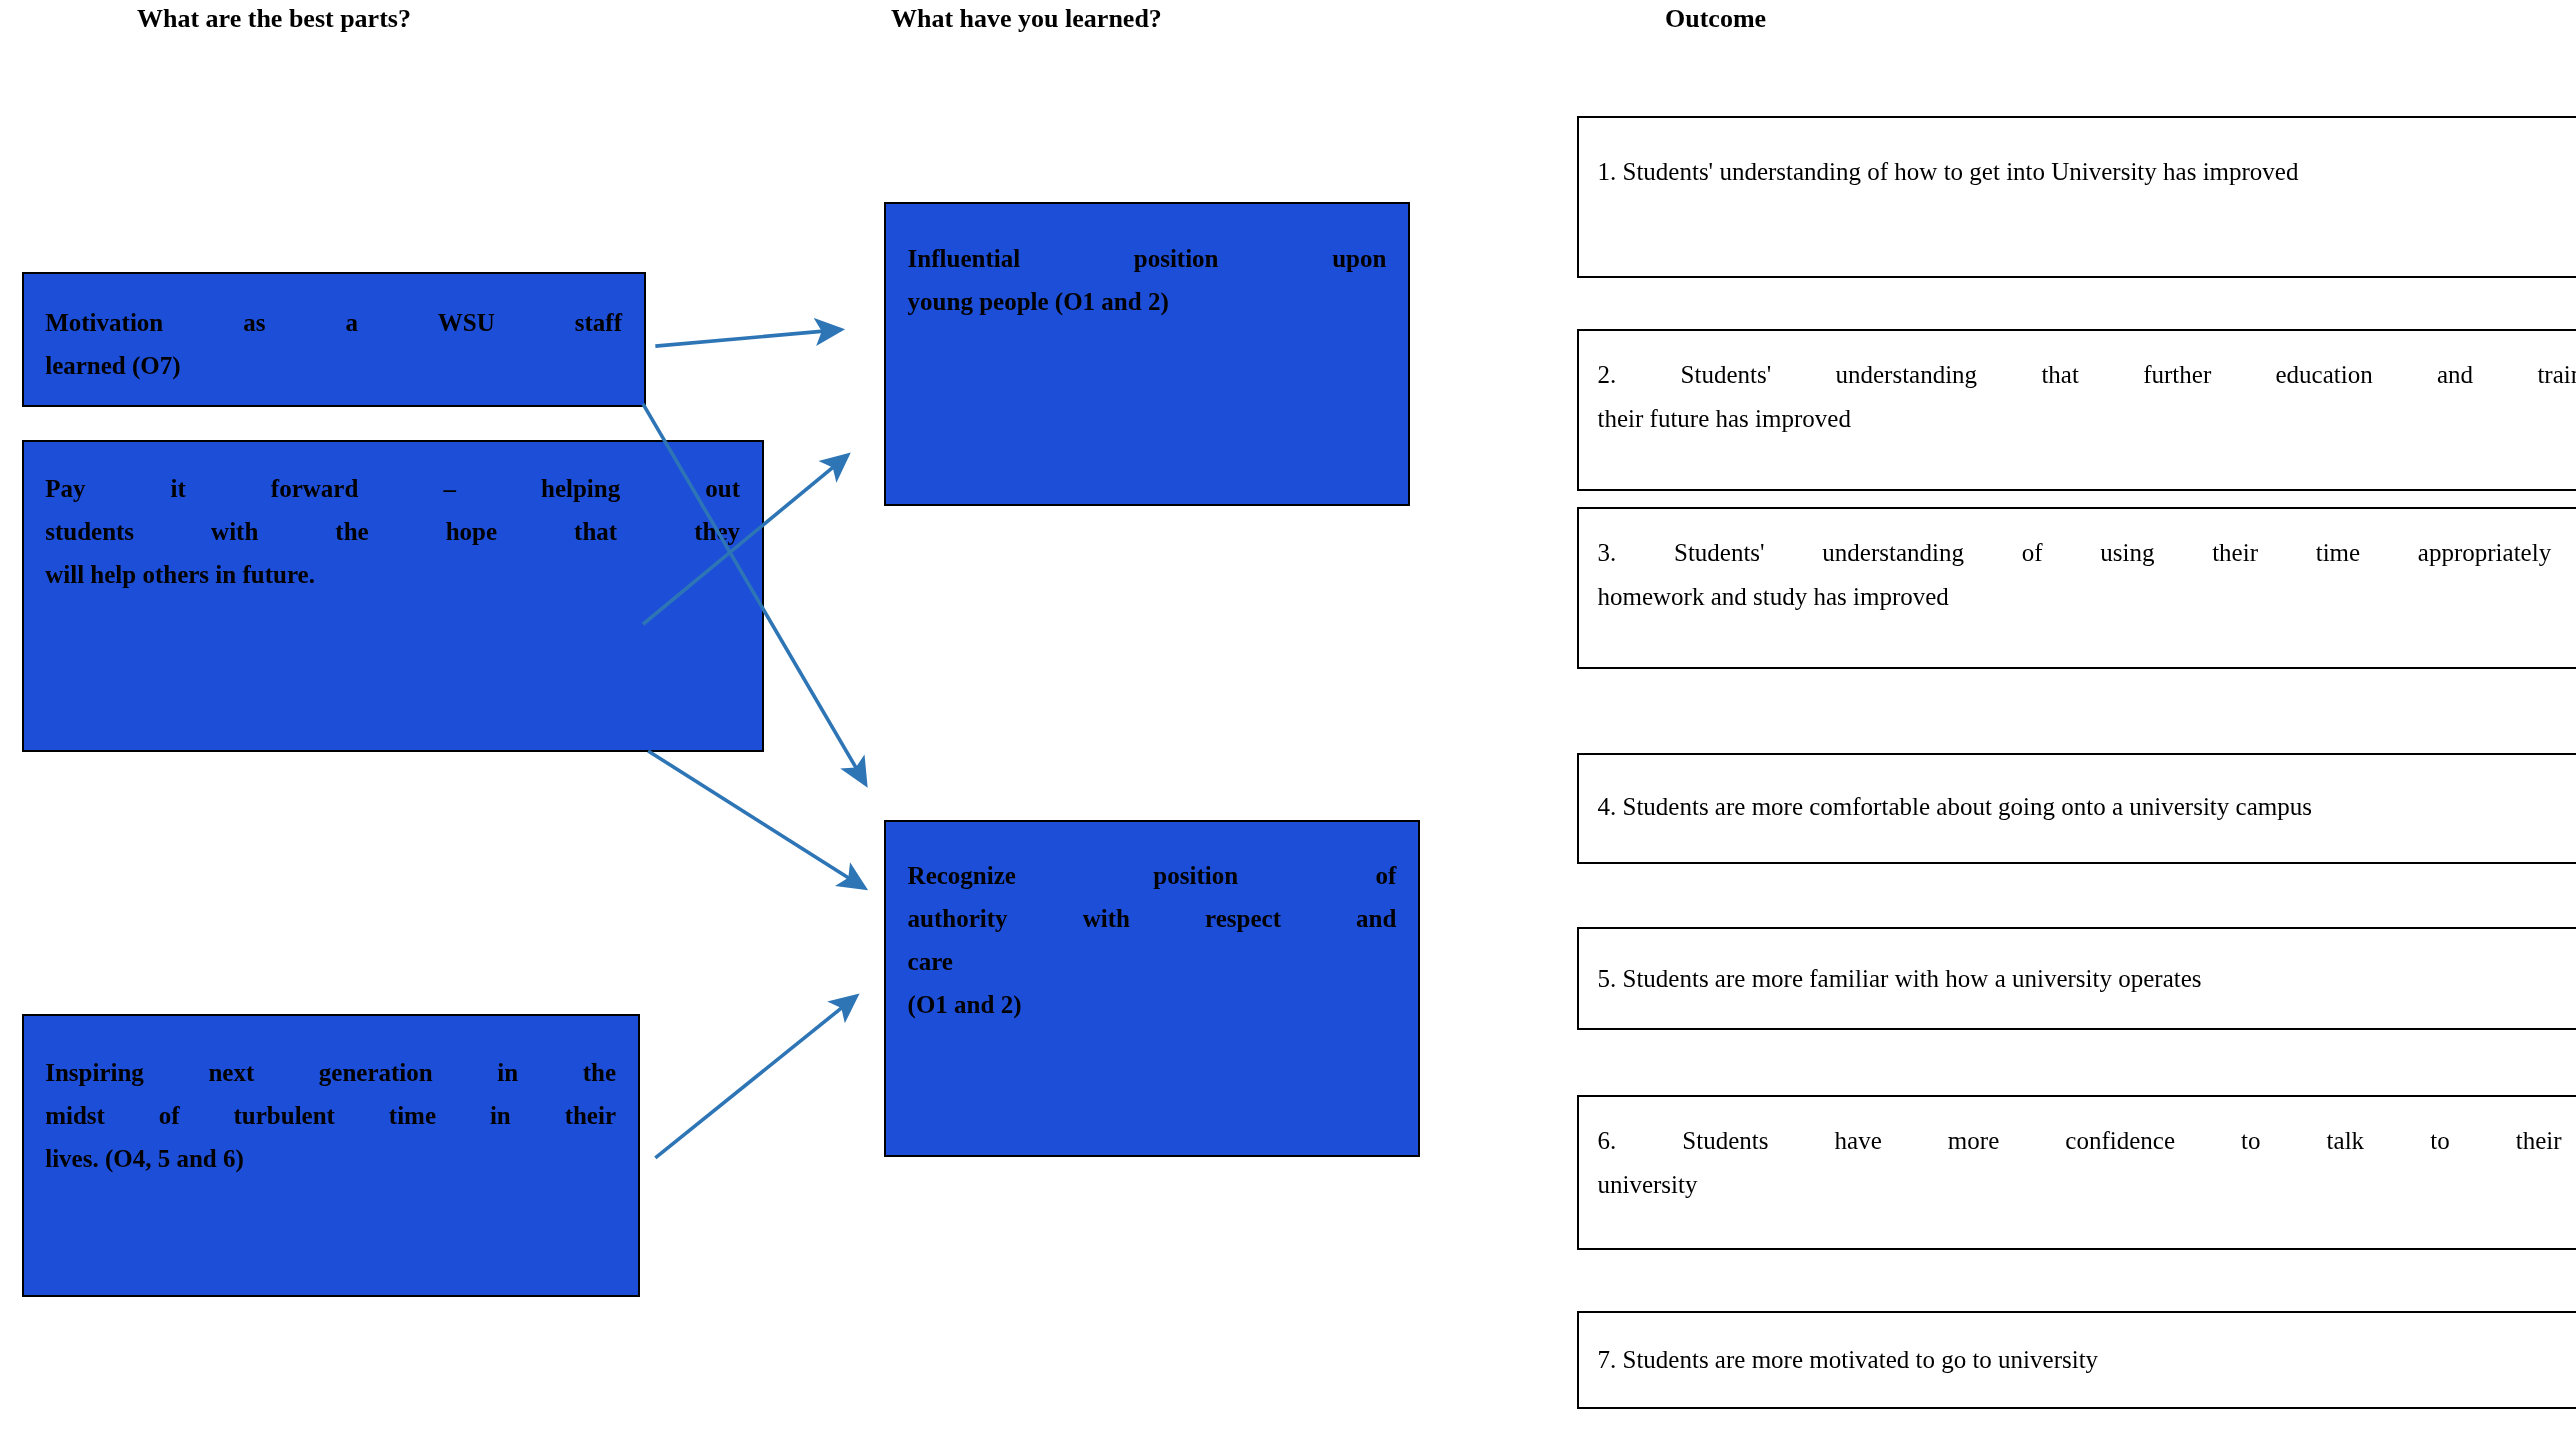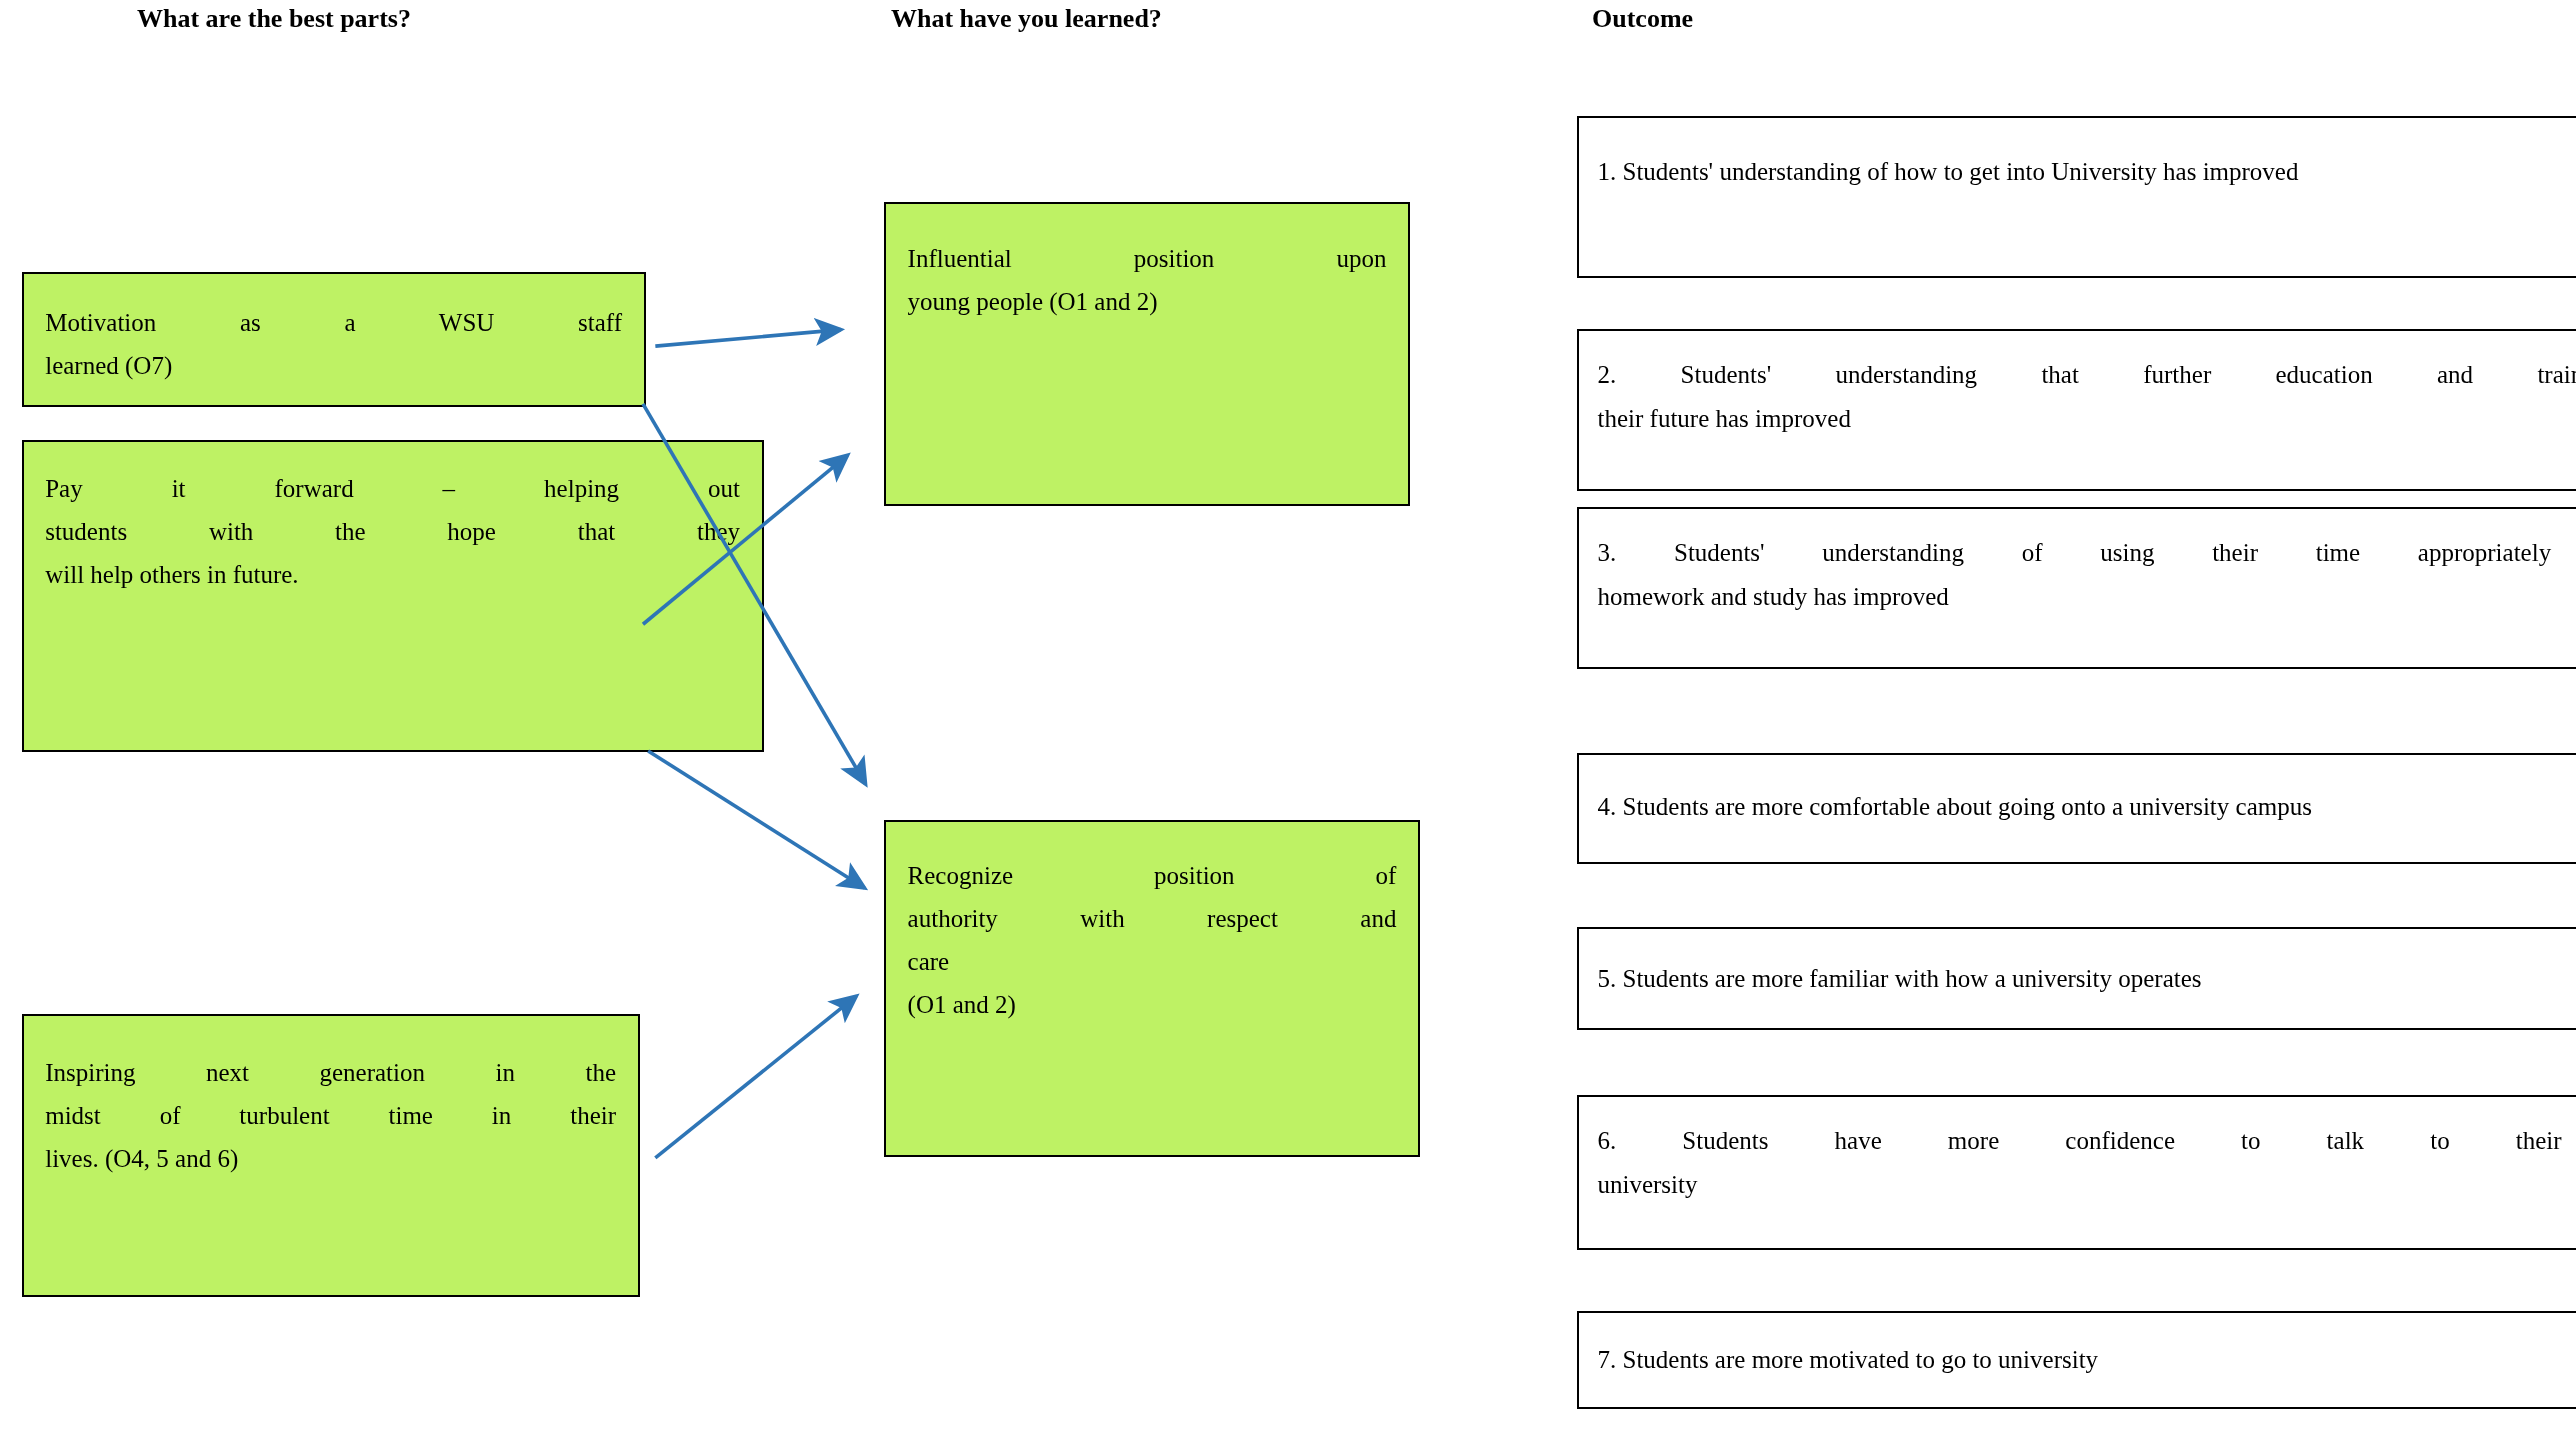--- a/index.html
+++ b/index.html
@@ -22,22 +22,23 @@
     position: absolute;
     font-weight: bold;
     font-size: 26px;
     line-height: 1.1;
     white-space: nowrap;
     color: #000000;
   }
   .node-box {
     position: absolute;
     border: 2.6px solid #000000;
-    background: #bef264;
+    background: #1d4ed8;
     box-sizing: border-box;
+    font-weight: bold;
   }
   .node-text {
     position: absolute;
     left: 21.6px;
     right: 21.6px;
     font-size: 25px;
     line-height: 1.72;
     text-align: justify;
     color: #000000;
   }
@@ -68,21 +69,21 @@
 </style>
 </head>
 <body>
 
 <div id="canvas">
 
   <div class="col-header" style="left:137px; top:5.2px;">What are the best parts?</div>
 
   <div class="col-header" style="left:891px; top:5.2px;">What have you learned?</div>
 
-  <div class="col-header" style="left:1592px; top:5.2px;">Outcome</div>
+  <div class="col-header" style="left:1665px; top:5.2px;">Outcome</div>
 
   <div class="node-box" style="left:21.6px; top:272px; width:624px; height:135px;">
     <div class="node-text" style="top:27px;">
       <div style="text-align:justify; text-align-last:justify;">Motivation as a WSU staff</div>
       <div class="lastline">learned (O7)</div>
     </div>
   </div>
 
   <div class="node-box" style="left:21.6px; top:440px; width:742px; height:312px;">
     <div class="node-text" style="top:25px;">

